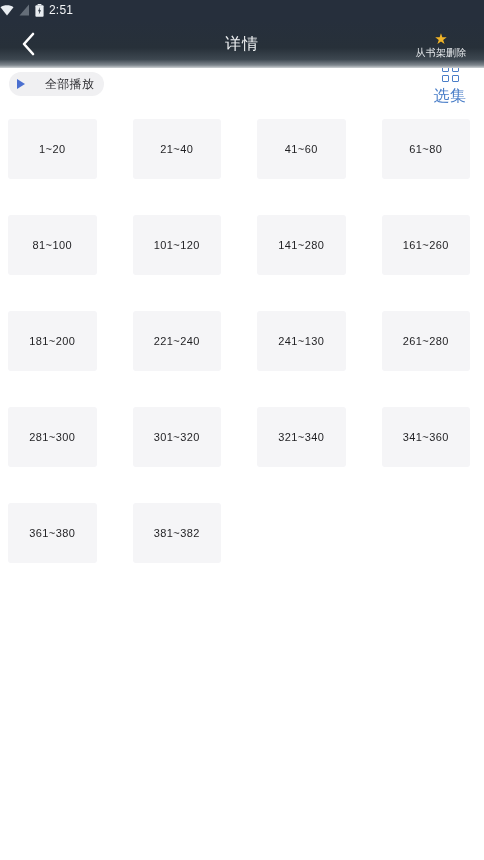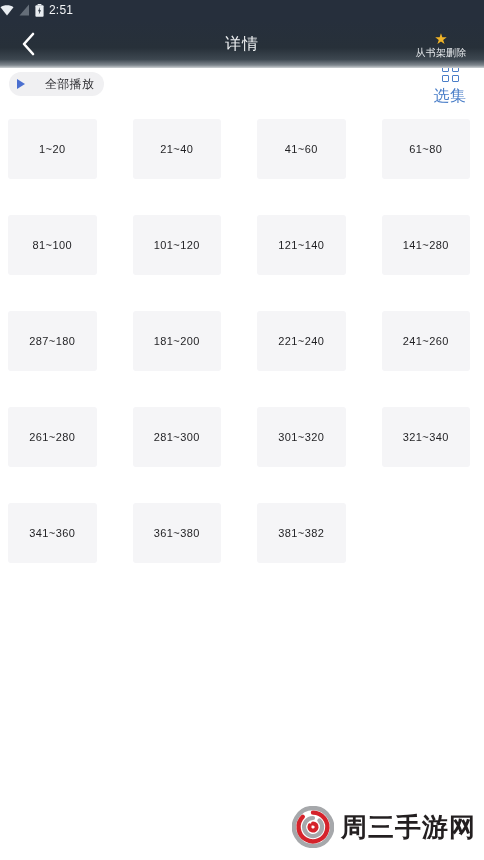--- a/index.html
+++ b/index.html
@@ -281,39 +281,27 @@
     </div>
   </div>
 
   <div class="range-grid">
     <div class="range-cell">1~20</div>
     <div class="range-cell">21~40</div>
     <div class="range-cell">41~60</div>
     <div class="range-cell">61~80</div>
     <div class="range-cell">81~100</div>
     <div class="range-cell">101~120</div>
-    <div class="range-cell">121~140</div>
     <div class="range-cell">141~280</div>
-    <div class="range-cell">287~180</div>
+    <div class="range-cell">161~260</div>
     <div class="range-cell">181~200</div>
     <div class="range-cell">221~240</div>
-    <div class="range-cell">241~260</div>
+    <div class="range-cell">241~130</div>
     <div class="range-cell">261~280</div>
     <div class="range-cell">281~300</div>
     <div class="range-cell">301~320</div>
     <div class="range-cell">321~340</div>
     <div class="range-cell">341~360</div>
     <div class="range-cell">361~380</div>
     <div class="range-cell">381~382</div>
   </div>
 
-  <div class="watermark">
-    <span>
-      <svg class="wm-logo" viewBox="0 0 42 42" xmlns="http://www.w3.org/2000/svg">
-        <path d="M21 2 a19 19 0 1 0 0.01 0 Z" fill="none" stroke="#a6a8ab" stroke-width="4.4"></path>
-        <path d="M21 6.6 a14.4 14.4 0 1 1 -10.2 4.2" fill="none" stroke="#d5232b" stroke-width="4.4" stroke-linecap="round"></path>
-        <path d="M21 12 a9 9 0 1 0 6.4 2.6" fill="none" stroke="#a6a8ab" stroke-width="4.2" stroke-linecap="round"></path>
-        <path d="M21 17.4 a3.6 3.6 0 1 1 -3.2 2" fill="none" stroke="#d5232b" stroke-width="4" stroke-linecap="round"></path>
-      </svg>
-    </span>
-    <span class="wm-text">周三手游网</span>
-  </div>
 </div>
 
 </body></html>

